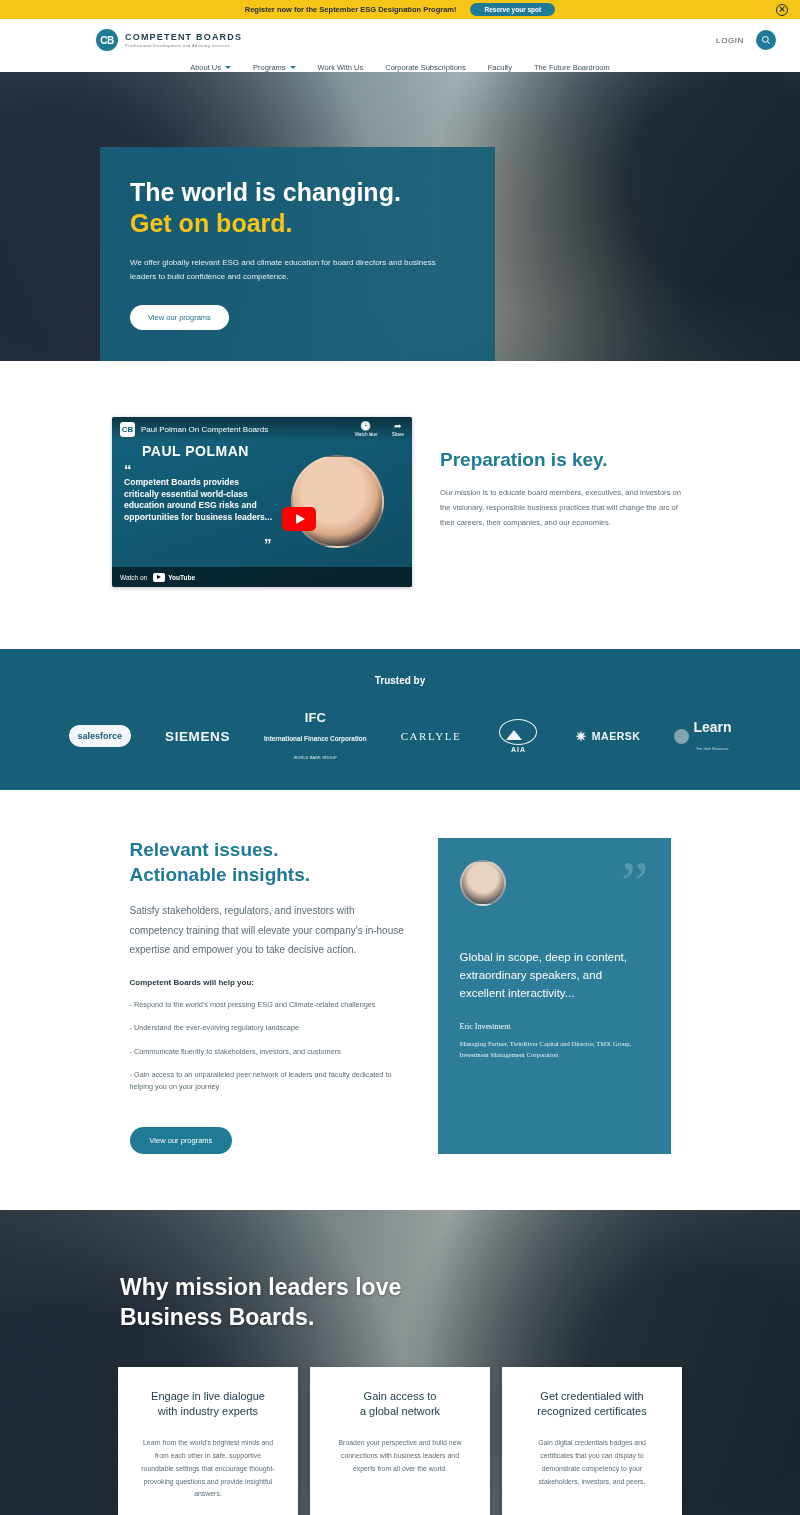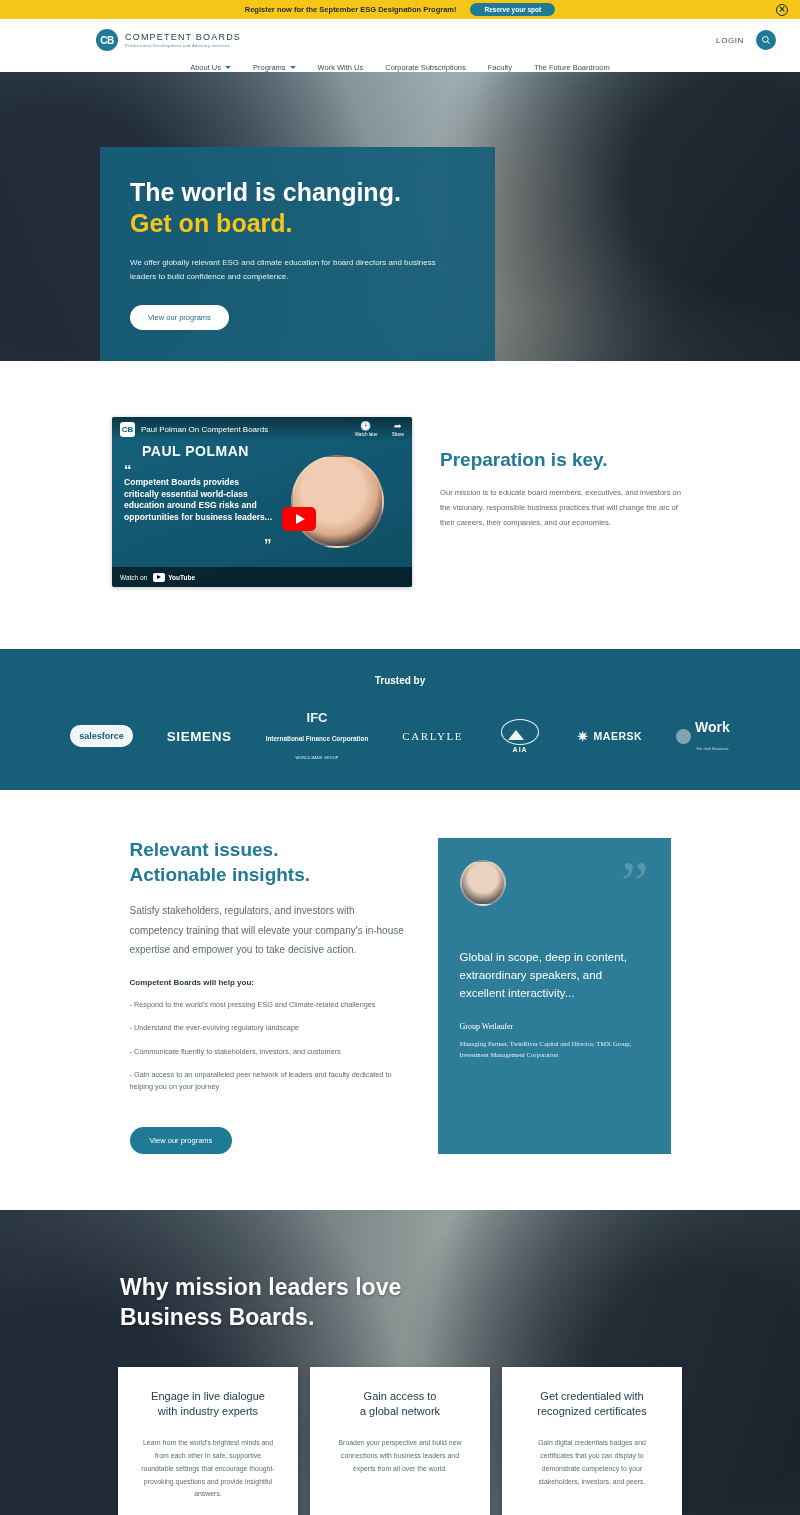--- a/index.html
+++ b/index.html
@@ -67,21 +67,21 @@
     width: 22px; height: 22px;
     border-radius: 50%;
     background: #1f7a96;
     color: #fff;
     font-size: 10px;
     font-weight: bold;
     display: flex; align-items: center; justify-content: center;
     letter-spacing: -0.5px;
   }
   .brand .brand-text .b1 {
-    font-size: 9px; font-weight: normal; letter-spacing: 1.2px; color: #1d3b4a;
+    font-size: 9px; font-weight: bold; letter-spacing: 1.2px; color: #1d3b4a;
   }
   .brand .brand-text .b2 {
     font-size: 4px; letter-spacing: .4px; color: #6b7d87; margin-top: 1px;
   }
   .hdr-right { display: flex; align-items: center; gap: 12px; }
   .login-link { font-size: 8px; color: #3c4f5a; letter-spacing: .6px; text-decoration: none; cursor: pointer; }
   .search-btn {
     width: 20px; height: 20px; border-radius: 50%;
     background: #1f7a96; border: none; cursor: pointer;
     display: flex; align-items: center; justify-content: center;
@@ -445,21 +445,21 @@
     <div class="logo-item">
       <span class="l-maersk">
         <span class="star">✷</span>
         <span>MAERSK</span>
       </span>
     </div>
     <div class="logo-item">
       <span class="l-ibec">
         <span class="dot"></span>
         <span>
-          <span class="t1">Work</span><br>
+          <span class="t1">Learn</span><br>
           <span class="t2">For Irish Business</span>
         </span>
       </span>
     </div>
   </div>
 </section>
 
 <section class="relevant">
   <div class="rel-left">
     <h2>
@@ -473,21 +473,21 @@
       <li>- Understand the ever-evolving regulatory landscape</li>
       <li>- Communicate fluently to stakeholders, investors, and customers</li>
       <li>- Gain access to an unparalleled peer network of leaders and faculty dedicated to helping you on your journey</li>
     </ul>
     <button class="btn-teal">View our programs</button>
   </div>
   <div class="rel-card">
     <div class="bigquote">”</div>
     <div class="avatar"></div>
     <div class="qtext">Global in scope, deep in content, extraordinary speakers, and excellent interactivity...</div>
-    <div class="qname">Group Wetlaufer</div>
+    <div class="qname">Eric Investment</div>
     <div class="qrole">Managing Partner, TwinRiver Capital and Director, TMX Group, Investment Management Corporation</div>
   </div>
 </section>
 
 <section class="why">
   <h2>
     <span>Why mission leaders love</span><br>
     <span>Business Boards.</span>
   </h2>
   <div class="cards">

